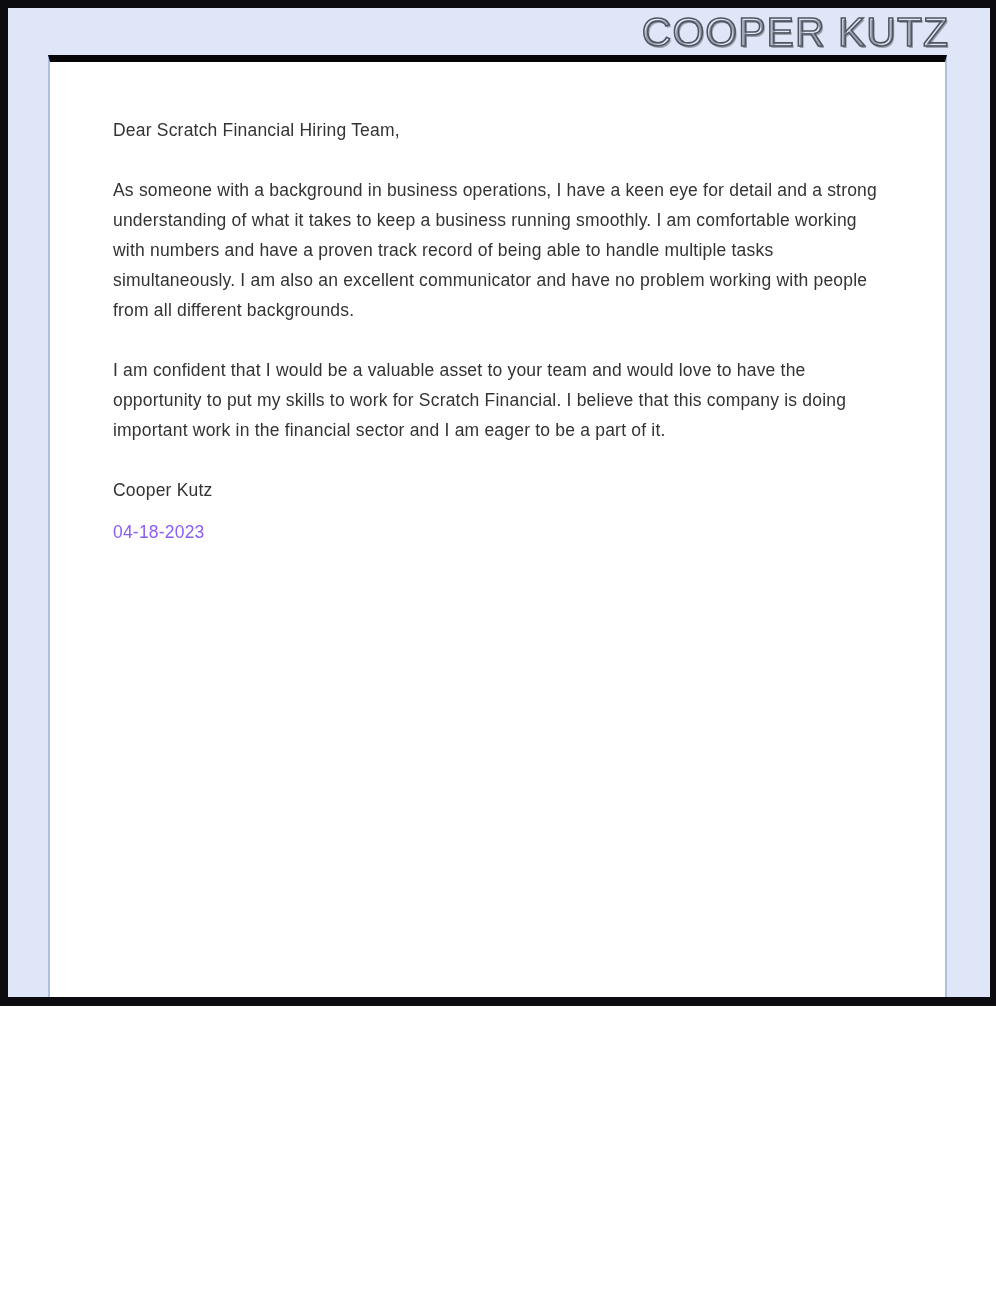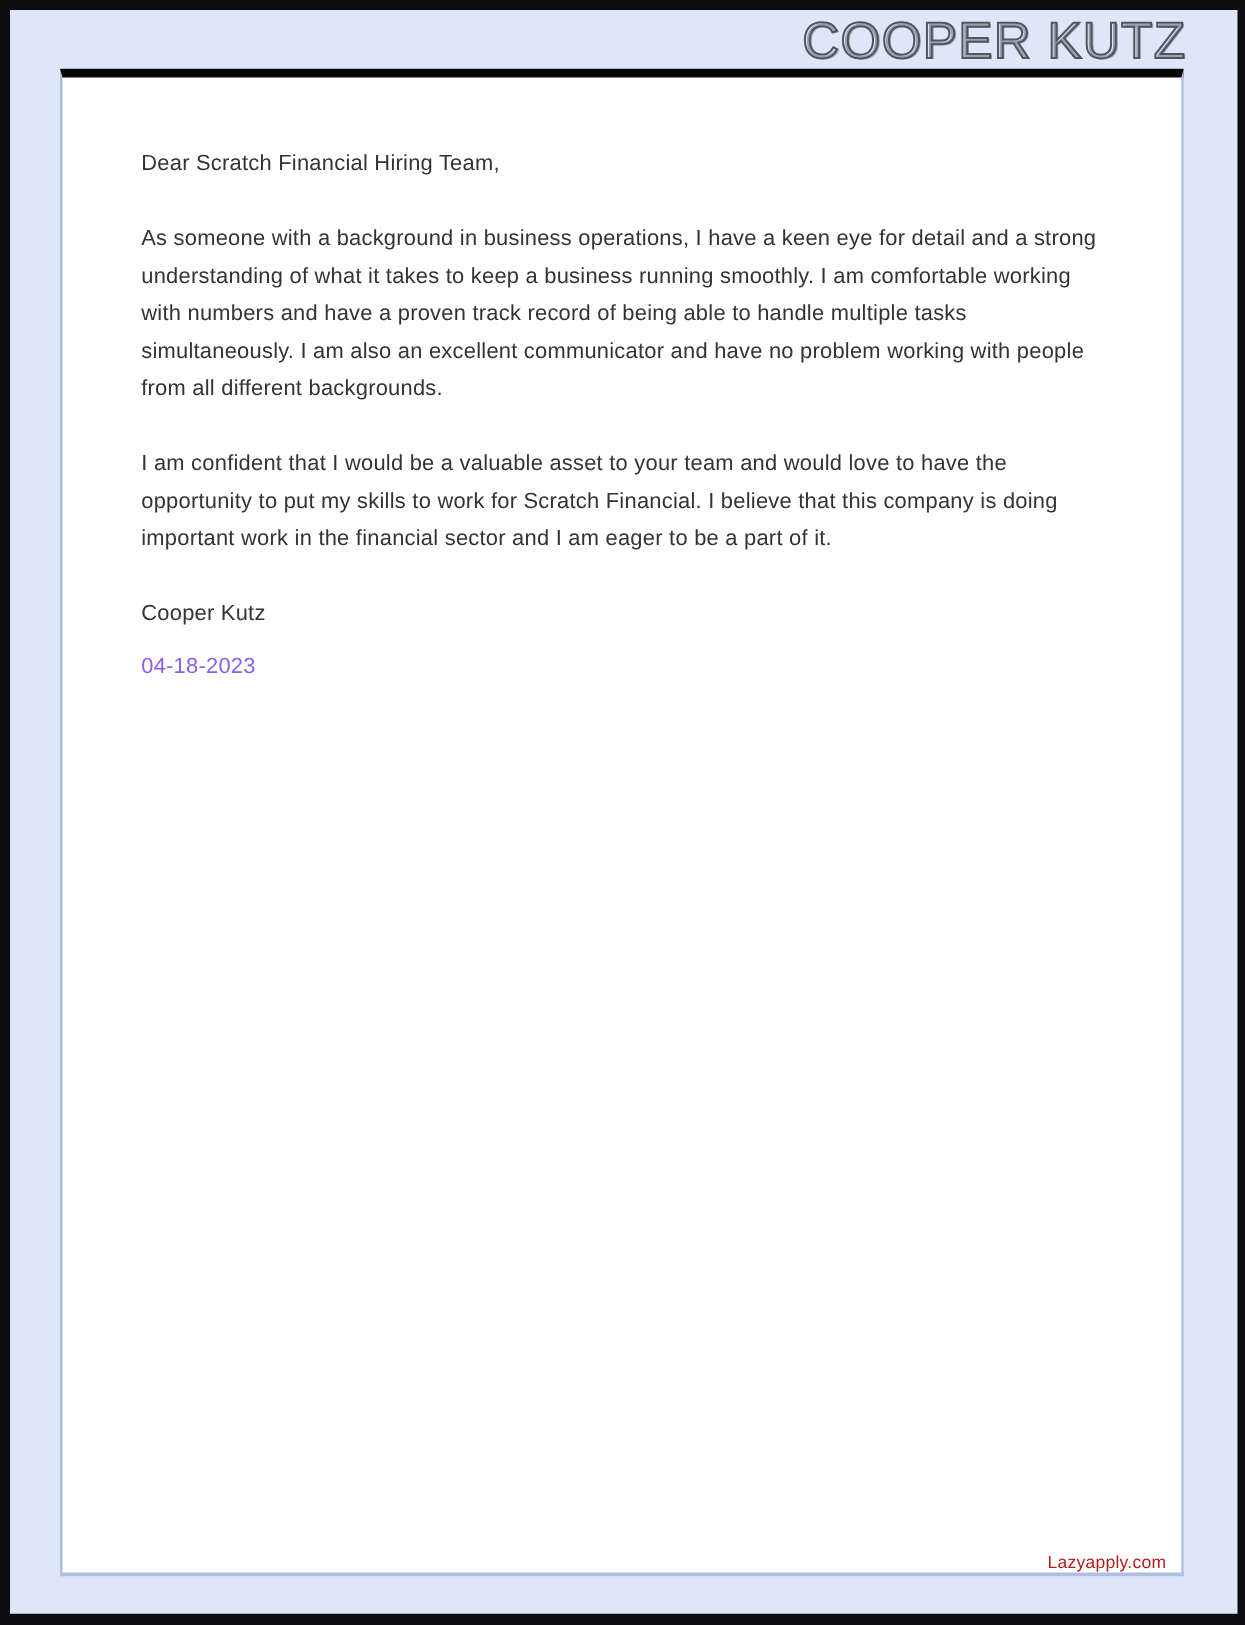--- a/index.html
+++ b/index.html
@@ -6,21 +6,21 @@
   html, body { margin: 0; padding: 0; }
   body {
     width: 996px;
     height: 1300px;
     font-family: "Liberation Sans", sans-serif;
     background: #ffffff;
   }
   .frame {
     position: relative;
     width: 996px;
-    height: 1300px;
+    height: 1006px;
     background: #dfe6f8;
     border-top: 8px solid #0b0b10;
     border-left: 8px solid #0b0b10;
     border-bottom: 9px solid #0b0b10;
     border-right: 6px solid #0b0b10;
     overflow: hidden;
   }
   .brand {
     position: absolute;
     top: 2px;

